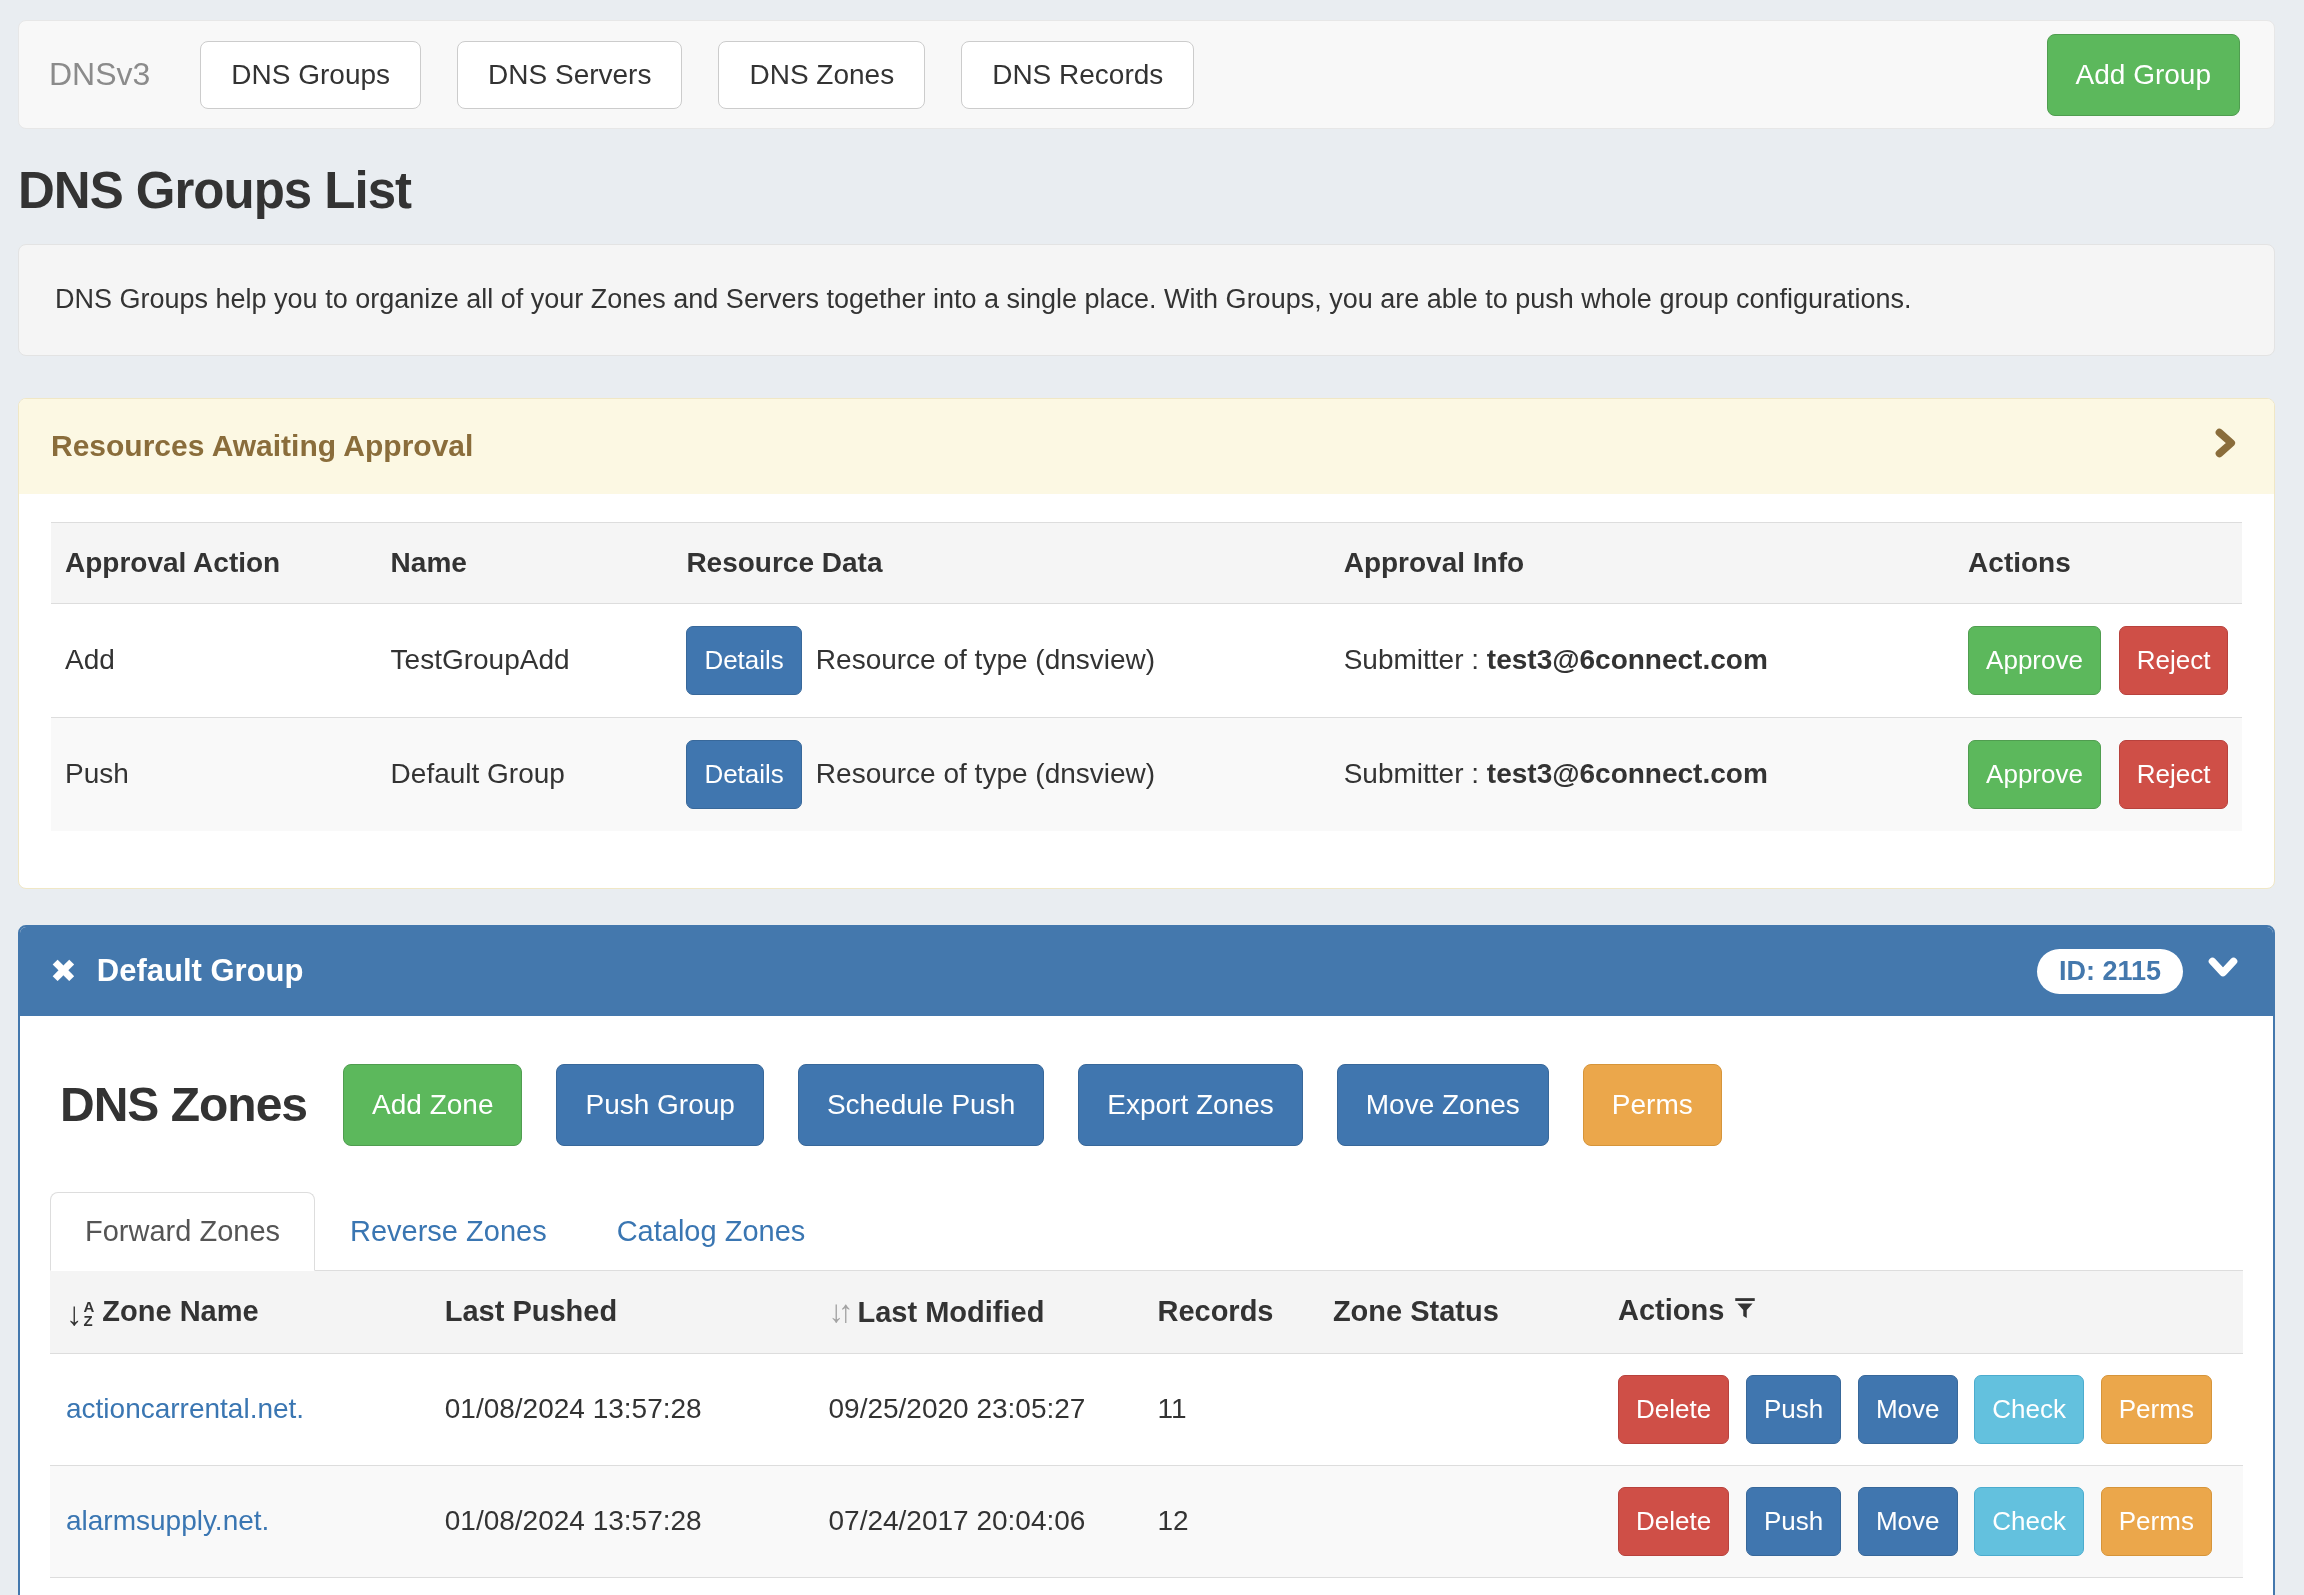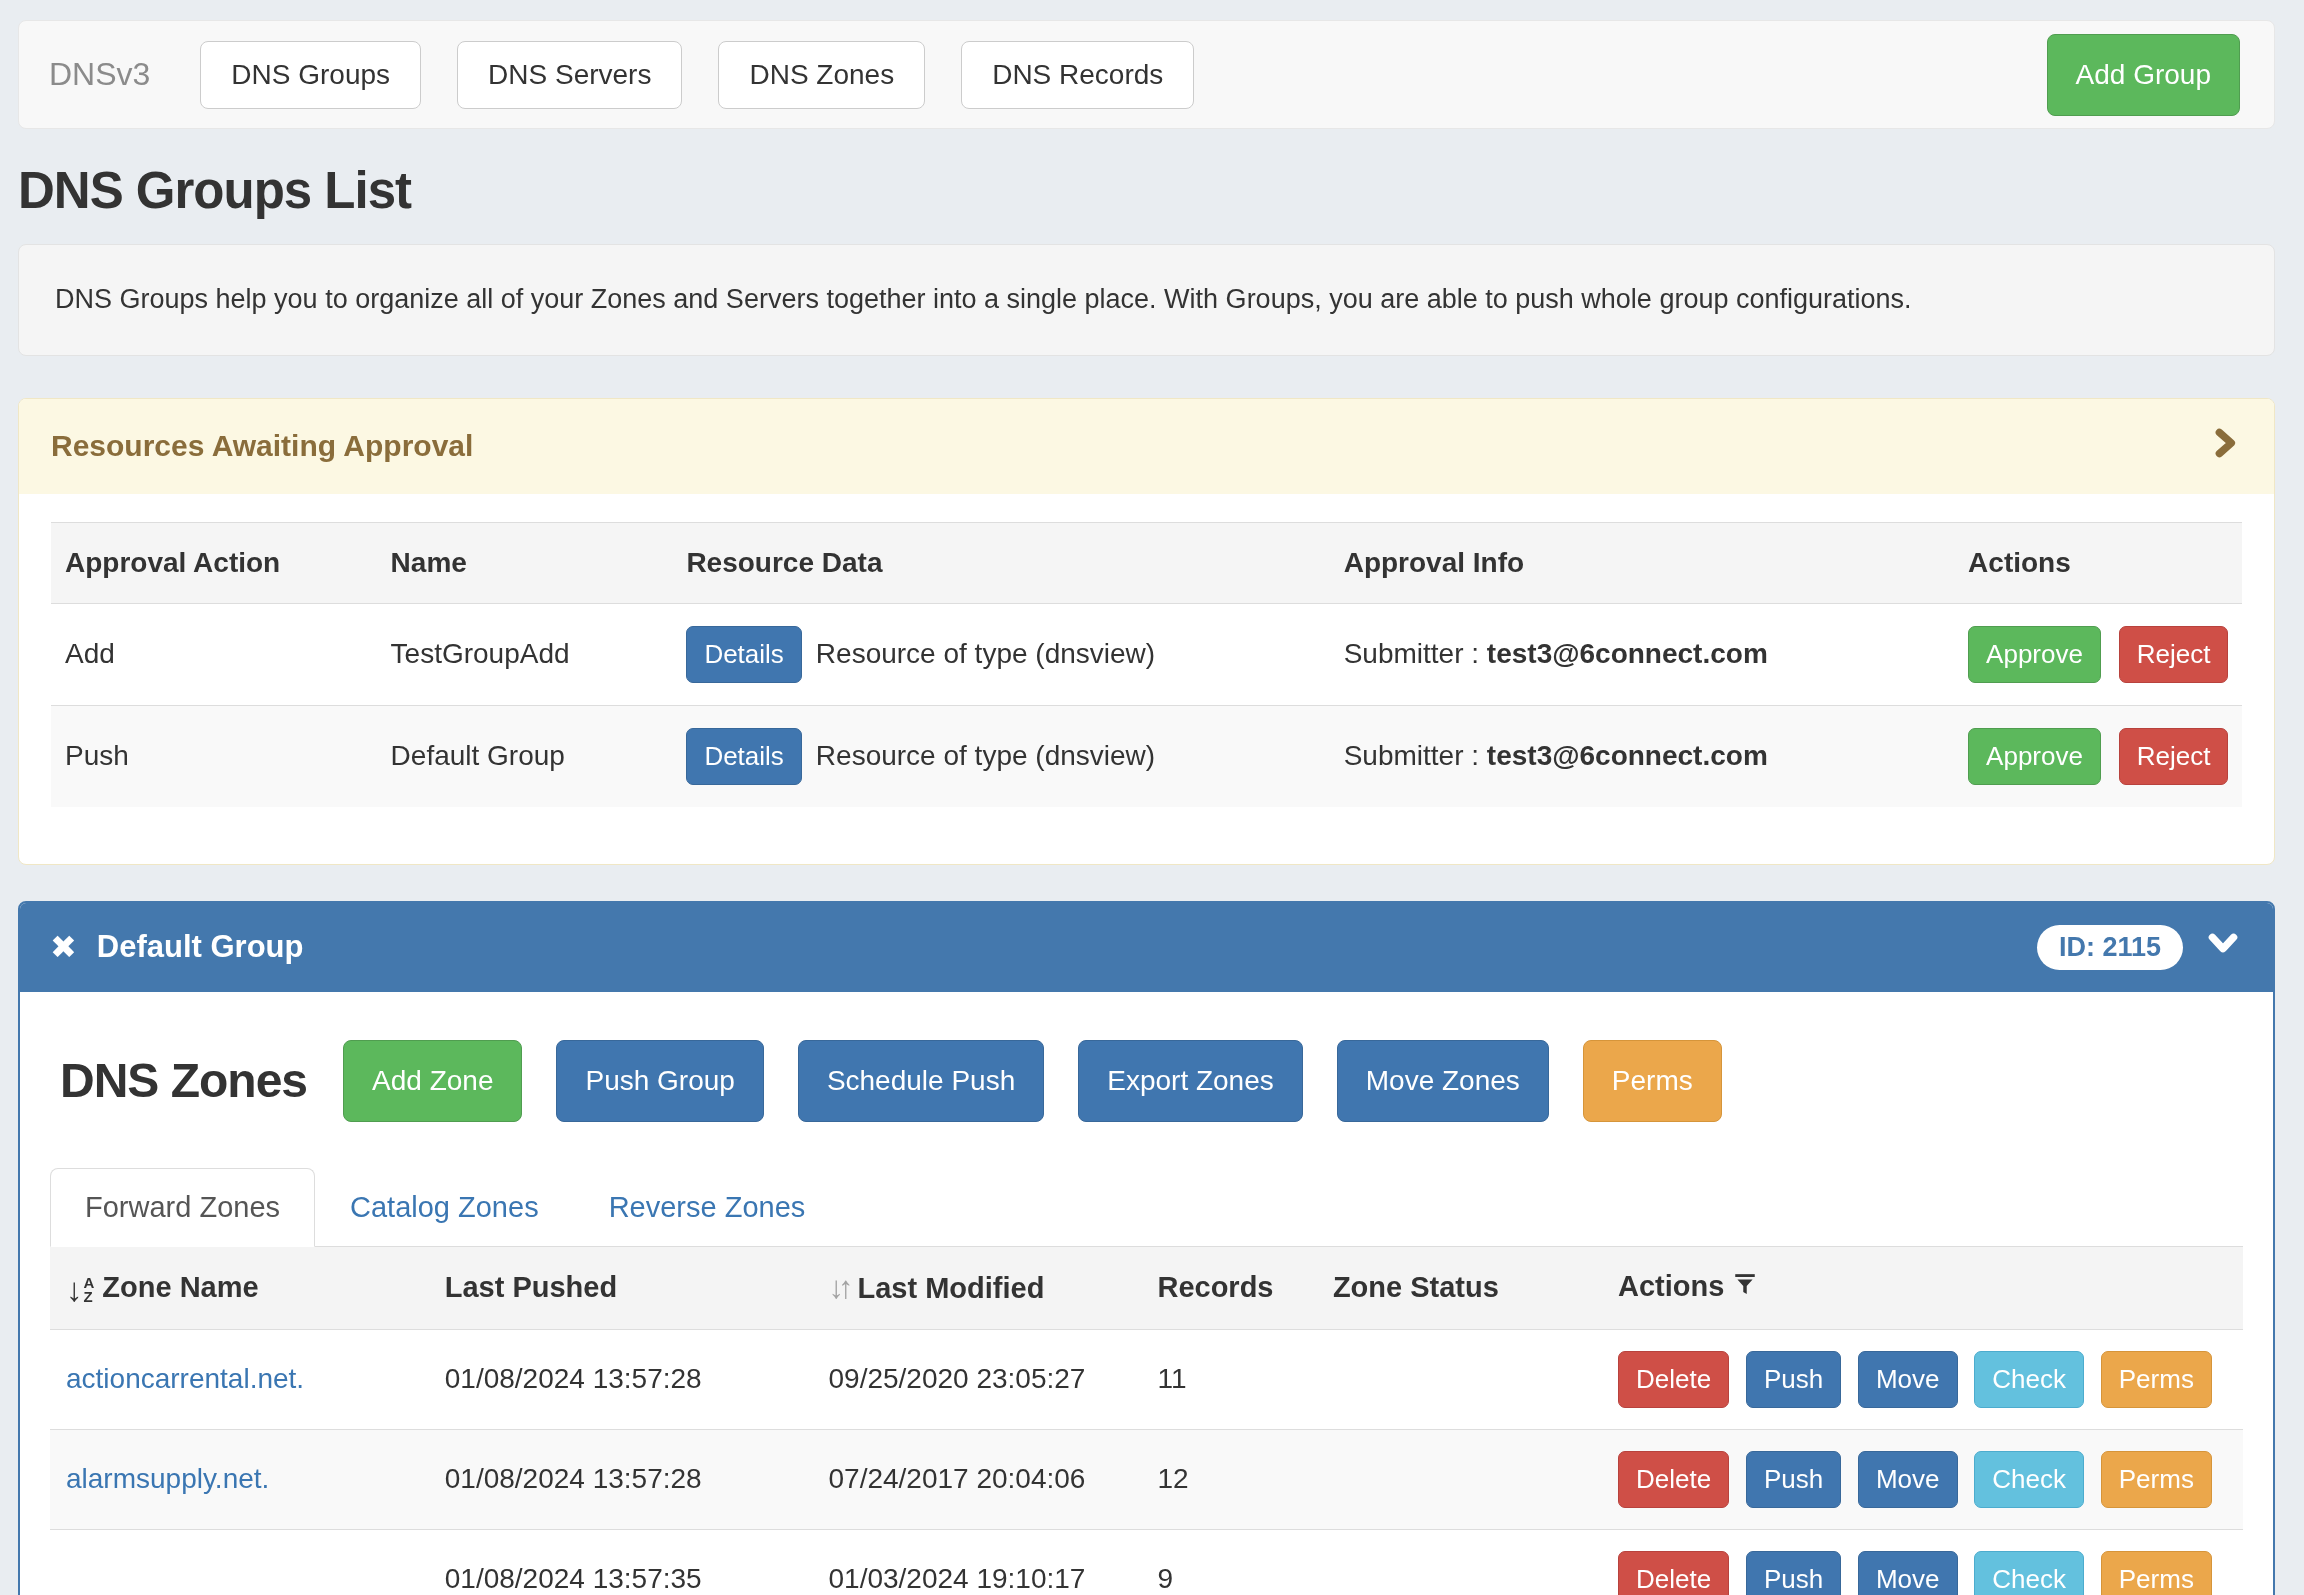--- a/index.html
+++ b/index.html
@@ -47,21 +47,21 @@
     font-family:inherit;
     padding:24px 28px;
     cursor:pointer;
     white-space:nowrap;
   }
   .btn-success { background:#5cb85c; border-color:#509d50; }
   .btn-primary { background:#4076af; border-color:#38689a; }
   .btn-danger  { background:#cf4f47; border-color:#b8423d; }
   .btn-info    { background:#63c1de; border-color:#4cacce; }
   .btn-warning { background:#eba74b; border-color:#d6953a; }
-  .btn-sm { padding:12px 17px; font-size:26px; border-radius:7px; }
+  .btn-sm { padding:18px 17px; font-size:26px; border-radius:7px; }
 
   
   .page-title { font-size:51px; font-weight:bold; color:#333; margin:32px 0 24px; letter-spacing:-1px; }
   .well {
     background:#f5f5f5;
     border:1px solid #e3e3e3;
     border-radius:8px;
     padding:36px;
     font-size:27px;
     line-height:1.4;
@@ -329,22 +329,22 @@
         <button class="btn btn-success">Add Zone</button>
         <button class="btn btn-primary">Push Group</button>
         <button class="btn btn-primary">Schedule Push</button>
         <button class="btn btn-primary">Export Zones</button>
         <button class="btn btn-primary">Move Zones</button>
         <button class="btn btn-warning">Perms</button>
       </div>
 
       <div class="tabs">
         <button class="tab active">Forward Zones</button>
+        <button class="tab">Reverse Zones</button>
         <button class="tab">Catalog Zones</button>
-        <button class="tab">Reverse Zones</button>
       </div>
 
       <table class="zones">
         <colgroup>
           <col style="width:18%">
             <col style="width:17.5%">
             <col style="width:15%">
             <col style="width:8%">
             <col style="width:13%">
             <col style="width:28.5%">

